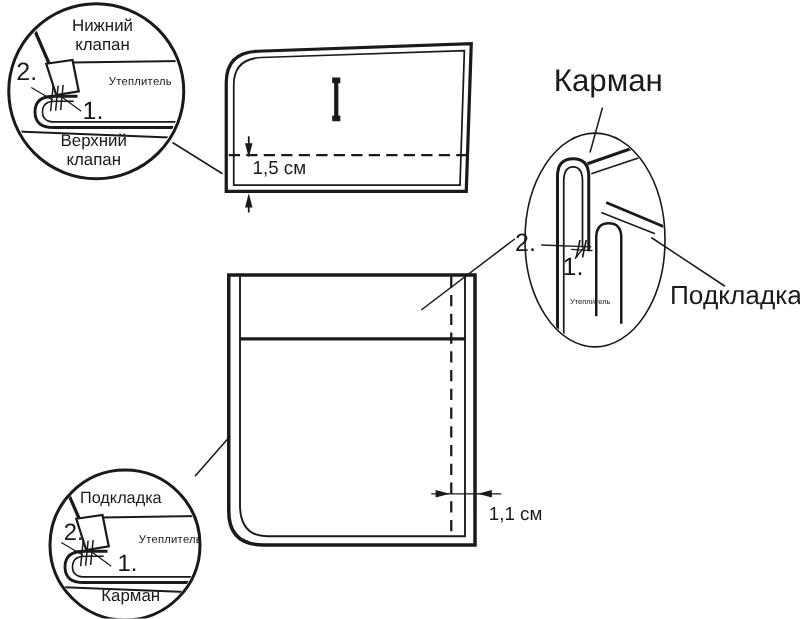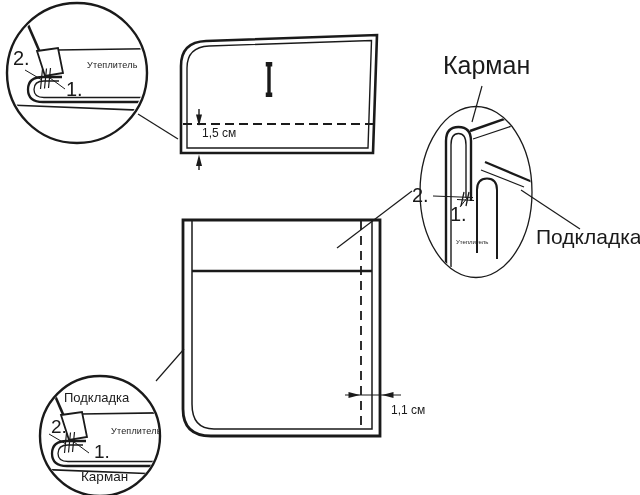--- a/index.html
+++ b/index.html
@@ -8,21 +8,21 @@
     font-family:"Liberation Sans", sans-serif;color:#1a1a1a;
   }
   .stage svg{position:absolute;left:0;top:0;}
   .lbl{position:absolute;white-space:nowrap;line-height:1;color:#1a1a1a;}
   .wrap{white-space:normal;text-align:center;line-height:1.12;}
   .fs13{font-size:13.5px;}
   .fs9{font-size:9px;letter-spacing:.2px;}
   .fs6{font-size:6px;}
   .marker{font-size:20px;}
   .marker-sm{font-size:19px;}
-  .dim{font-size:12px;}
+  .dim{font-size:15px;}
   .big{font-size:25px;}
   .big2{font-size:21px;}
 </style>
 </head>
 <body>
 
 <div class="stage">
 
   <svg width="640" height="495" viewBox="0 0 640 495">
     <defs>
@@ -108,23 +108,25 @@
 
     <g>
       <circle cx="100" cy="436" r="60" fill="#ffffff" stroke="#1a1a1a" stroke-width="2.4"></circle>
       <g clip-path="url(#clipC2)">
         <use href="#xsec" transform="translate(24,364)"></use>
       </g>
       <path d="M 156,381 L 184,349" stroke="#1a1a1a" stroke-width="1.2" fill="none"></path>
     </g>
   </svg>
 
+  <div class="lbl wrap fs13" style="left:46px;top:13px;width:72px;">Нижний клапан</div>
   <div class="lbl marker" style="left:13px;top:48px;">2.</div>
   <div class="lbl fs9" style="left:87px;top:61px;">Утеплитель</div>
   <div class="lbl marker" style="left:66px;top:79px;">1.</div>
+  <div class="lbl wrap fs13" style="left:41px;top:105px;width:68px;">Верхний клапан</div>
 
   <div class="lbl dim" style="left:202px;top:127px;">1,5 см</div>
 
   <div class="lbl big" style="left:443px;top:53px;">Карман</div>
   <div class="lbl big2" style="left:536px;top:226px;">Подкладка</div>
   <div class="lbl marker" style="left:412px;top:185px;">2.</div>
   <div class="lbl marker" style="left:450px;top:204px;">1.</div>
   <div class="lbl fs6" style="left:456px;top:239px;">Утеплитель</div>
 
   <div class="lbl dim" style="left:391px;top:404px;">1,1 см</div>

